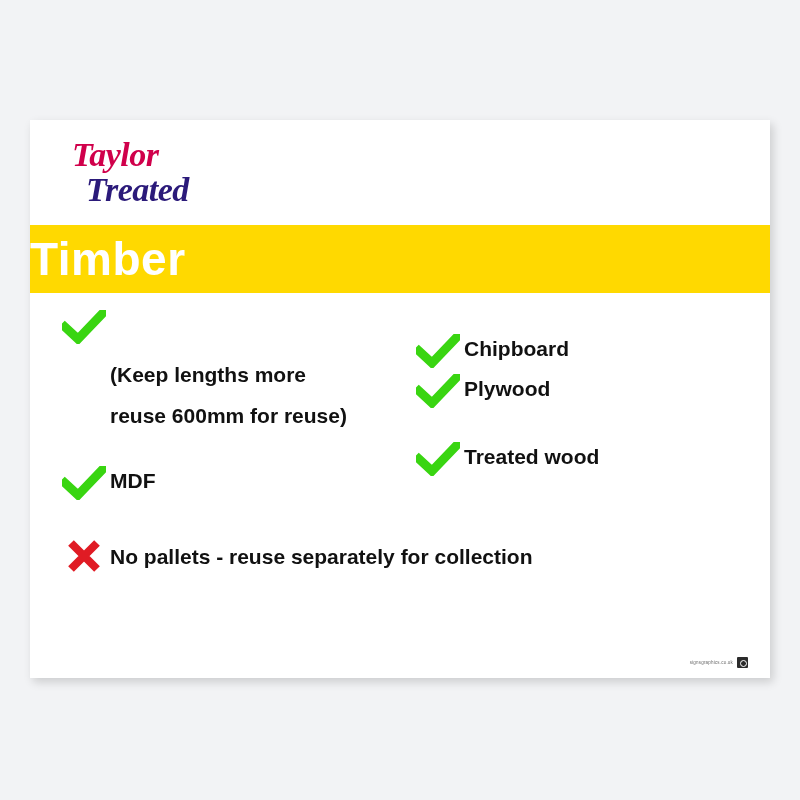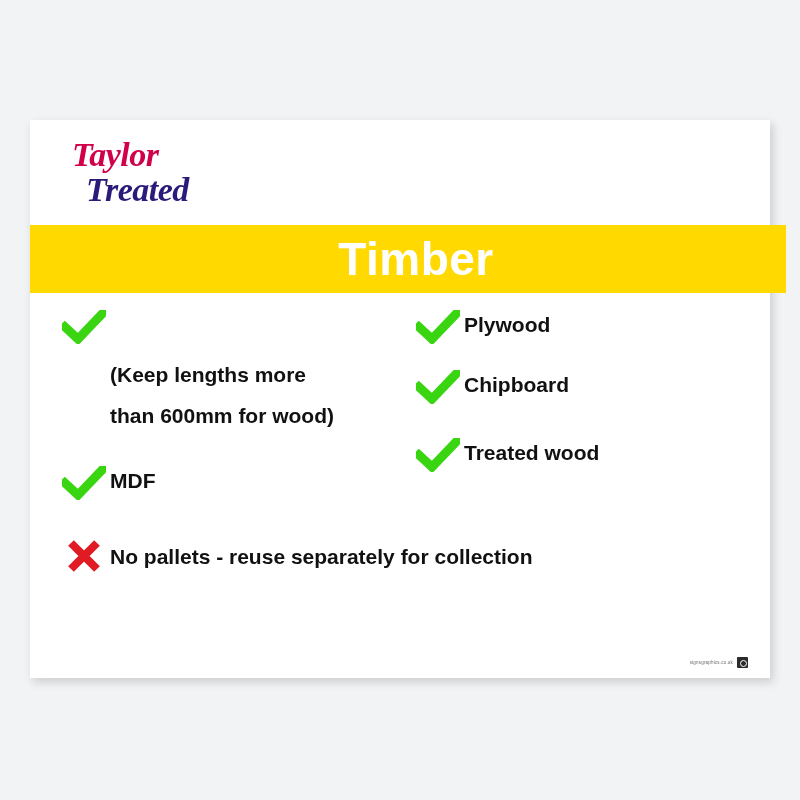--- a/index.html
+++ b/index.html
@@ -64,22 +64,21 @@
   
   .title-band {
     position: absolute;
     left: 0;
     top: 105px;
     width: 100%;
     height: 68px;
     background: #ffd900;
     display: flex;
     align-items: center;
-    justify-content: center;
-    padding-left: 16px;
+    justify-content: flex-start;
   }
   .title-text {
     font-family: "Liberation Sans", sans-serif;
     font-weight: bold;
     font-size: 46px;
     color: #ffffff;
     letter-spacing: 0.5px;
   }
 
   
@@ -219,53 +218,53 @@
       <div class="col col-left">
 
         <div class="item">
           <span class="mark">
             <svg width="44" height="34" viewBox="0 0 44 34" aria-hidden="true">
               <path d="M3 17 L16 29 L41 3" fill="none" stroke="#39d511" stroke-width="9" stroke-linecap="square" stroke-linejoin="miter"></path>
             </svg>
           </span>
         </div>
         <div class="cont-line">(Keep lengths more</div>
-        <div class="cont-line">than 600mm for wood)</div>
+        <div class="cont-line">reuse 600mm for reuse)</div>
 
         <div class="spacer-mdf"></div>
 
         <div class="item">
           <span class="mark">
             <svg width="44" height="34" viewBox="0 0 44 34" aria-hidden="true">
               <path d="M3 17 L16 29 L41 3" fill="none" stroke="#39d511" stroke-width="9" stroke-linecap="square" stroke-linejoin="miter"></path>
             </svg>
           </span>
           <span class="label">MDF</span>
         </div>
 
       </div>
 
       <div class="col col-right">
 
+        <div class="item" style="margin-top:24px;">
+          <span class="mark">
+            <svg width="44" height="34" viewBox="0 0 44 34" aria-hidden="true">
+              <path d="M3 17 L16 29 L41 3" fill="none" stroke="#39d511" stroke-width="9" stroke-linecap="square" stroke-linejoin="miter"></path>
+            </svg>
+          </span>
+          <span class="label">Chipboard</span>
+        </div>
+
         <div class="item">
           <span class="mark">
             <svg width="44" height="34" viewBox="0 0 44 34" aria-hidden="true">
               <path d="M3 17 L16 29 L41 3" fill="none" stroke="#39d511" stroke-width="9" stroke-linecap="square" stroke-linejoin="miter"></path>
             </svg>
           </span>
           <span class="label">Plywood</span>
-        </div>
-
-        <div class="item" style="margin-top:24px;">
-          <span class="mark">
-            <svg width="44" height="34" viewBox="0 0 44 34" aria-hidden="true">
-              <path d="M3 17 L16 29 L41 3" fill="none" stroke="#39d511" stroke-width="9" stroke-linecap="square" stroke-linejoin="miter"></path>
-            </svg>
-          </span>
-          <span class="label">Chipboard</span>
         </div>
 
         <div class="item" style="margin-top:32px;">
           <span class="mark">
             <svg width="44" height="34" viewBox="0 0 44 34" aria-hidden="true">
               <path d="M3 17 L16 29 L41 3" fill="none" stroke="#39d511" stroke-width="9" stroke-linecap="square" stroke-linejoin="miter"></path>
             </svg>
           </span>
           <span class="label">Treated wood</span>
         </div>

